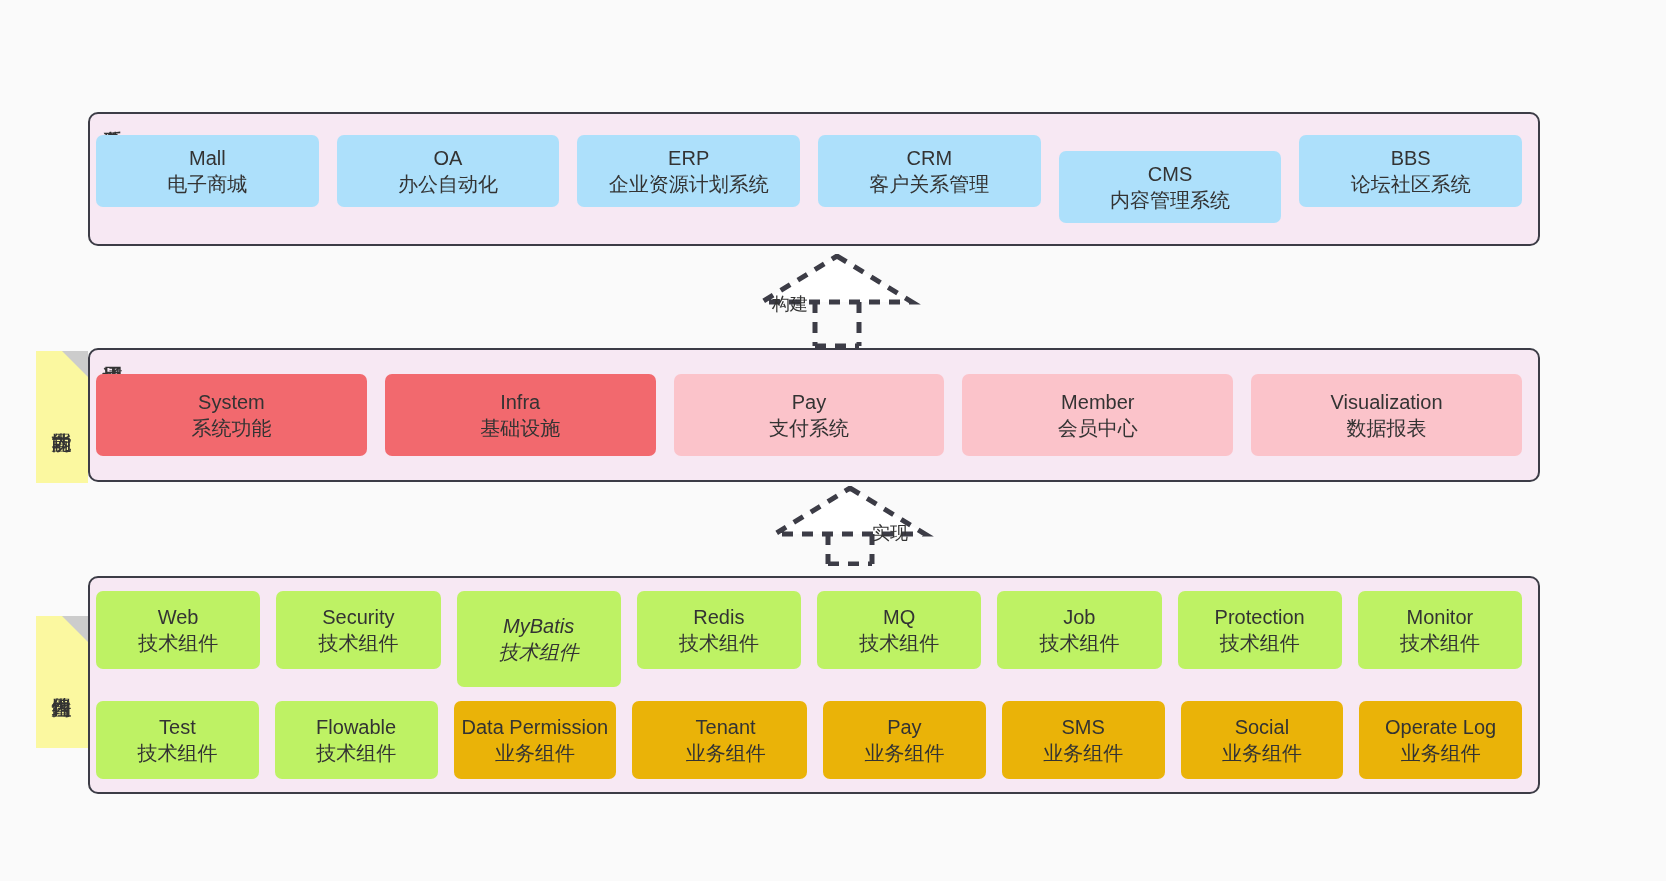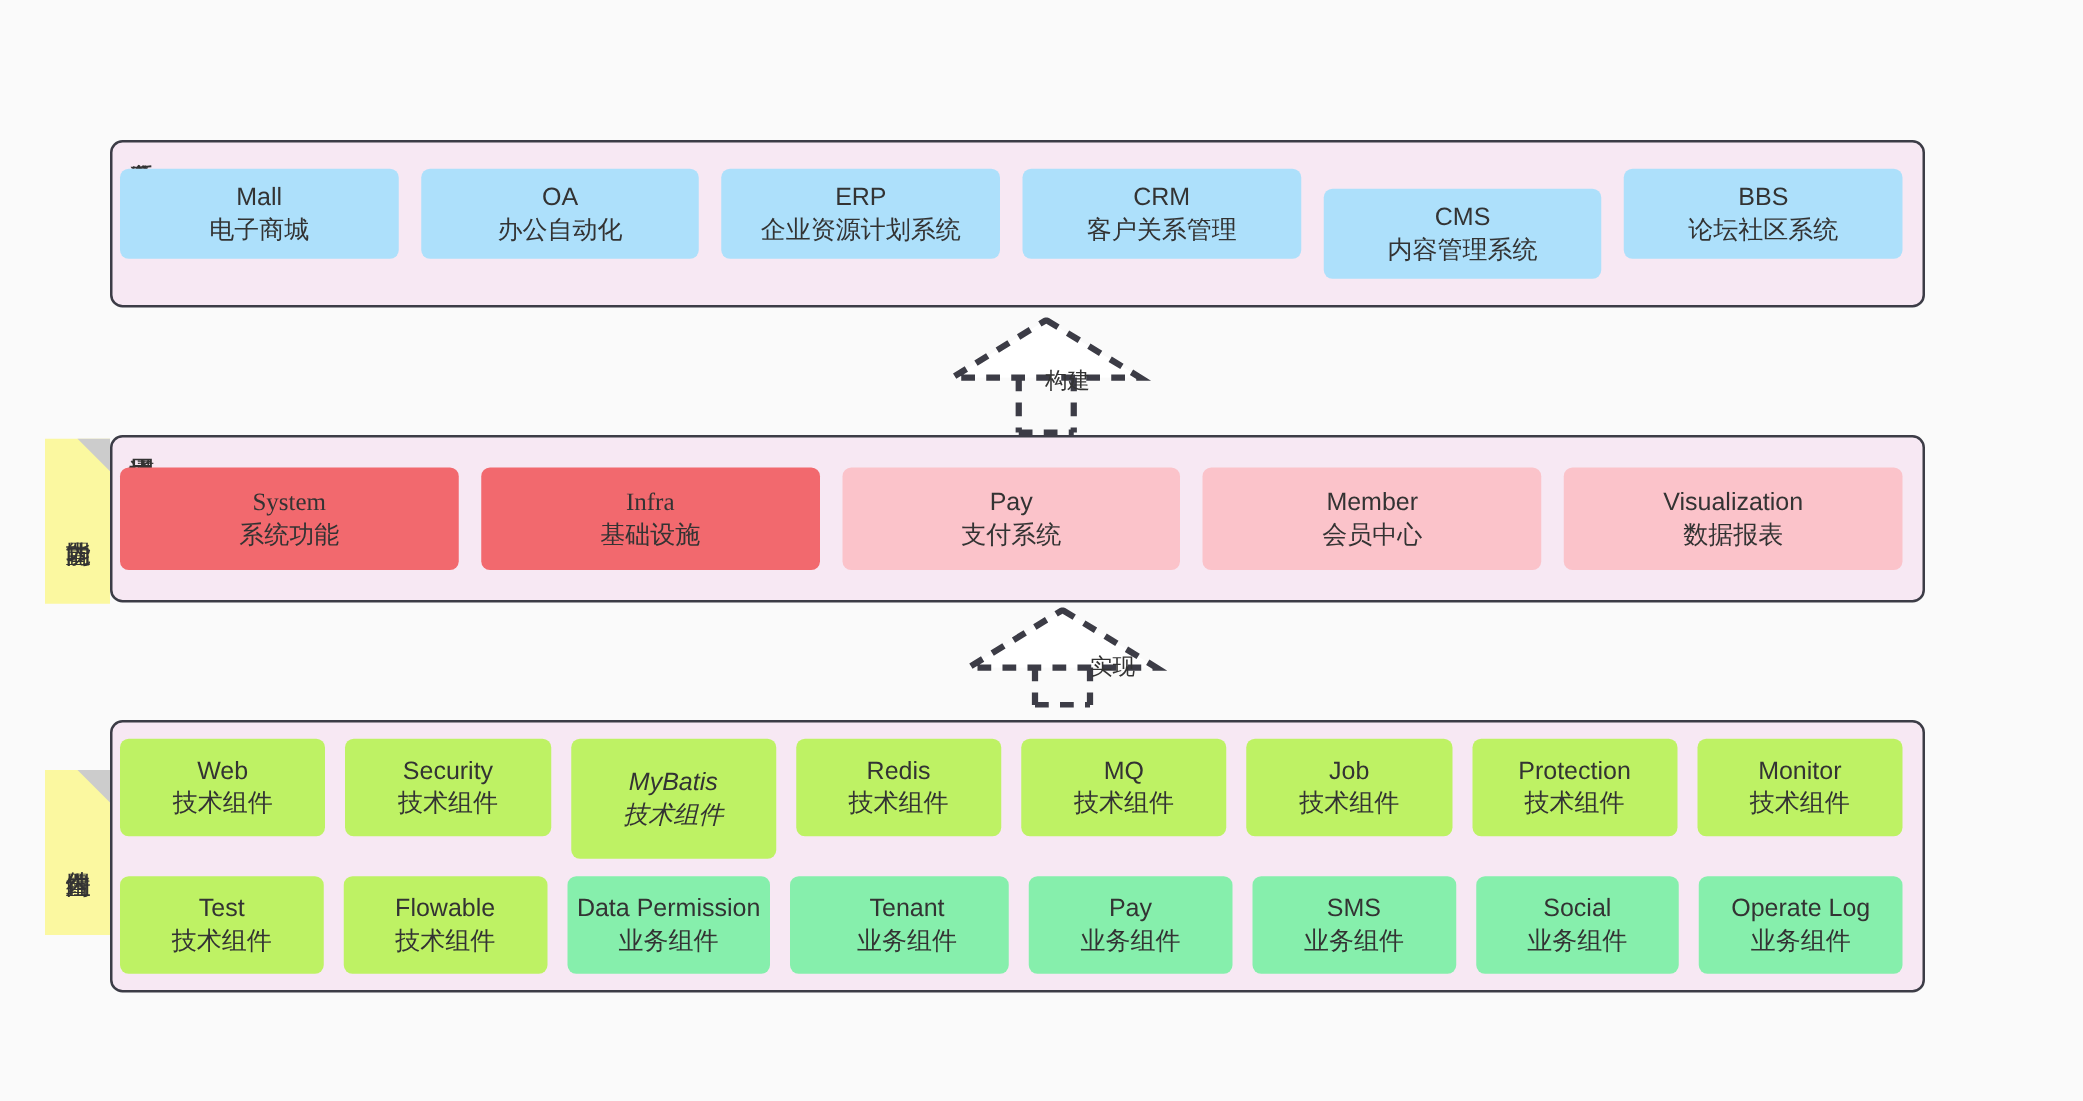--- a/index.html
+++ b/index.html
@@ -80,24 +80,24 @@
     font-size: 20px;
     line-height: 1.30;
     color: #333333;
     user-select: none;
     padding: 4px 2px;
   }
   .node .en { display: block; }
   .node .cn { display: block; }
 
   .c-blue       { background: #ade0fb; }
-  .c-red        { background: #f2696e; font-family: Liberation Serif, serif; }
+  .c-red        { background: #f2696e; }
   .c-pink       { background: #fbc3ca; }
   .c-green      { background: #bef264; }
-  .c-lightgreen { background: #86efac; }
+  .c-lightgreen { background: #eab308; }
 
   
   .note {
     position: absolute;
     background: #fbf8a0;
     box-sizing: border-box;
     display: flex;
     align-items: center;
     justify-content: center;
     font-size: 20px;
@@ -274,21 +274,21 @@
     <div class="note" style="left: 36px; top: 616px; width: 52px; height: 132px;">
       <div class="fold"></div>
       <span>内置组件</span>
     </div>
     <div class="arrow-wrap" style="left: 752px; top: 254px; width: 170px; height: 94px;"><svg width="170" height="94" viewBox="0 0 170 94">
         <path d="M 85 2 L 160 48 L 10 48 Z" fill="#ffffff" stroke="#3c3c46" stroke-width="5" stroke-dasharray="11,9" stroke-linecap="butt"></path>
         <path d="M 63 48 L 63 92" stroke="#3c3c46" stroke-width="5" stroke-dasharray="11,9" fill="none"></path>
         <path d="M 107 48 L 107 92" stroke="#3c3c46" stroke-width="5" stroke-dasharray="11,9" fill="none"></path>
         <path d="M 63 92 L 107 92" stroke="#3c3c46" stroke-width="5" stroke-dasharray="11,9" fill="none"></path>
       </svg></div>
-    <div class="arrow-label" style="left: 836px; top: 295px;">构建</div>
+    <div class="arrow-label" style="left: 772px; top: 295px;">构建</div>
     <div class="arrow-wrap" style="left: 765px; top: 486px; width: 170px; height: 80px;"><svg width="170" height="80" viewBox="0 0 170 80">
         <path d="M 85 2 L 160 48 L 10 48 Z" fill="#ffffff" stroke="#3c3c46" stroke-width="5" stroke-dasharray="11,9" stroke-linecap="butt"></path>
         <path d="M 63 48 L 63 78" stroke="#3c3c46" stroke-width="5" stroke-dasharray="11,9" fill="none"></path>
         <path d="M 107 48 L 107 78" stroke="#3c3c46" stroke-width="5" stroke-dasharray="11,9" fill="none"></path>
         <path d="M 63 78 L 107 78" stroke="#3c3c46" stroke-width="5" stroke-dasharray="11,9" fill="none"></path>
       </svg></div>
     <div class="arrow-label" style="left: 872px; top: 524px;">实现</div>
   </div>
 
 </body></html>

